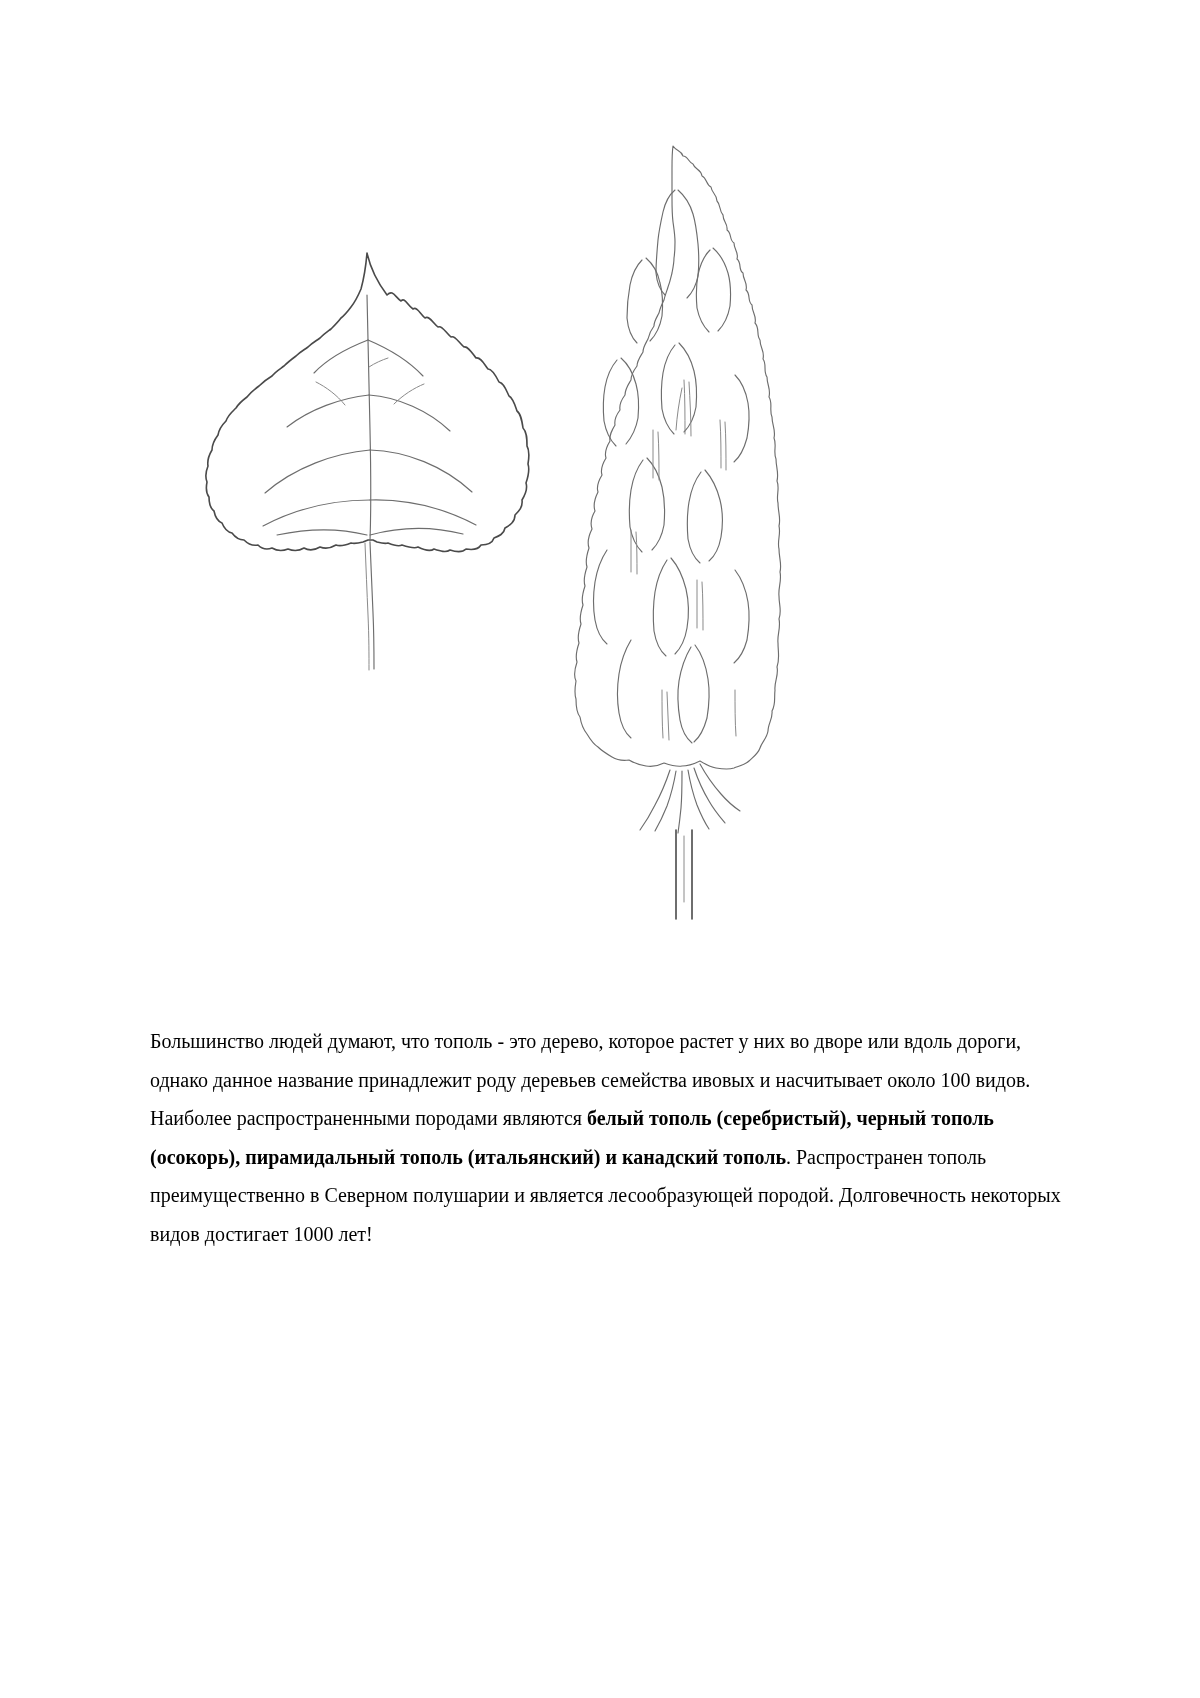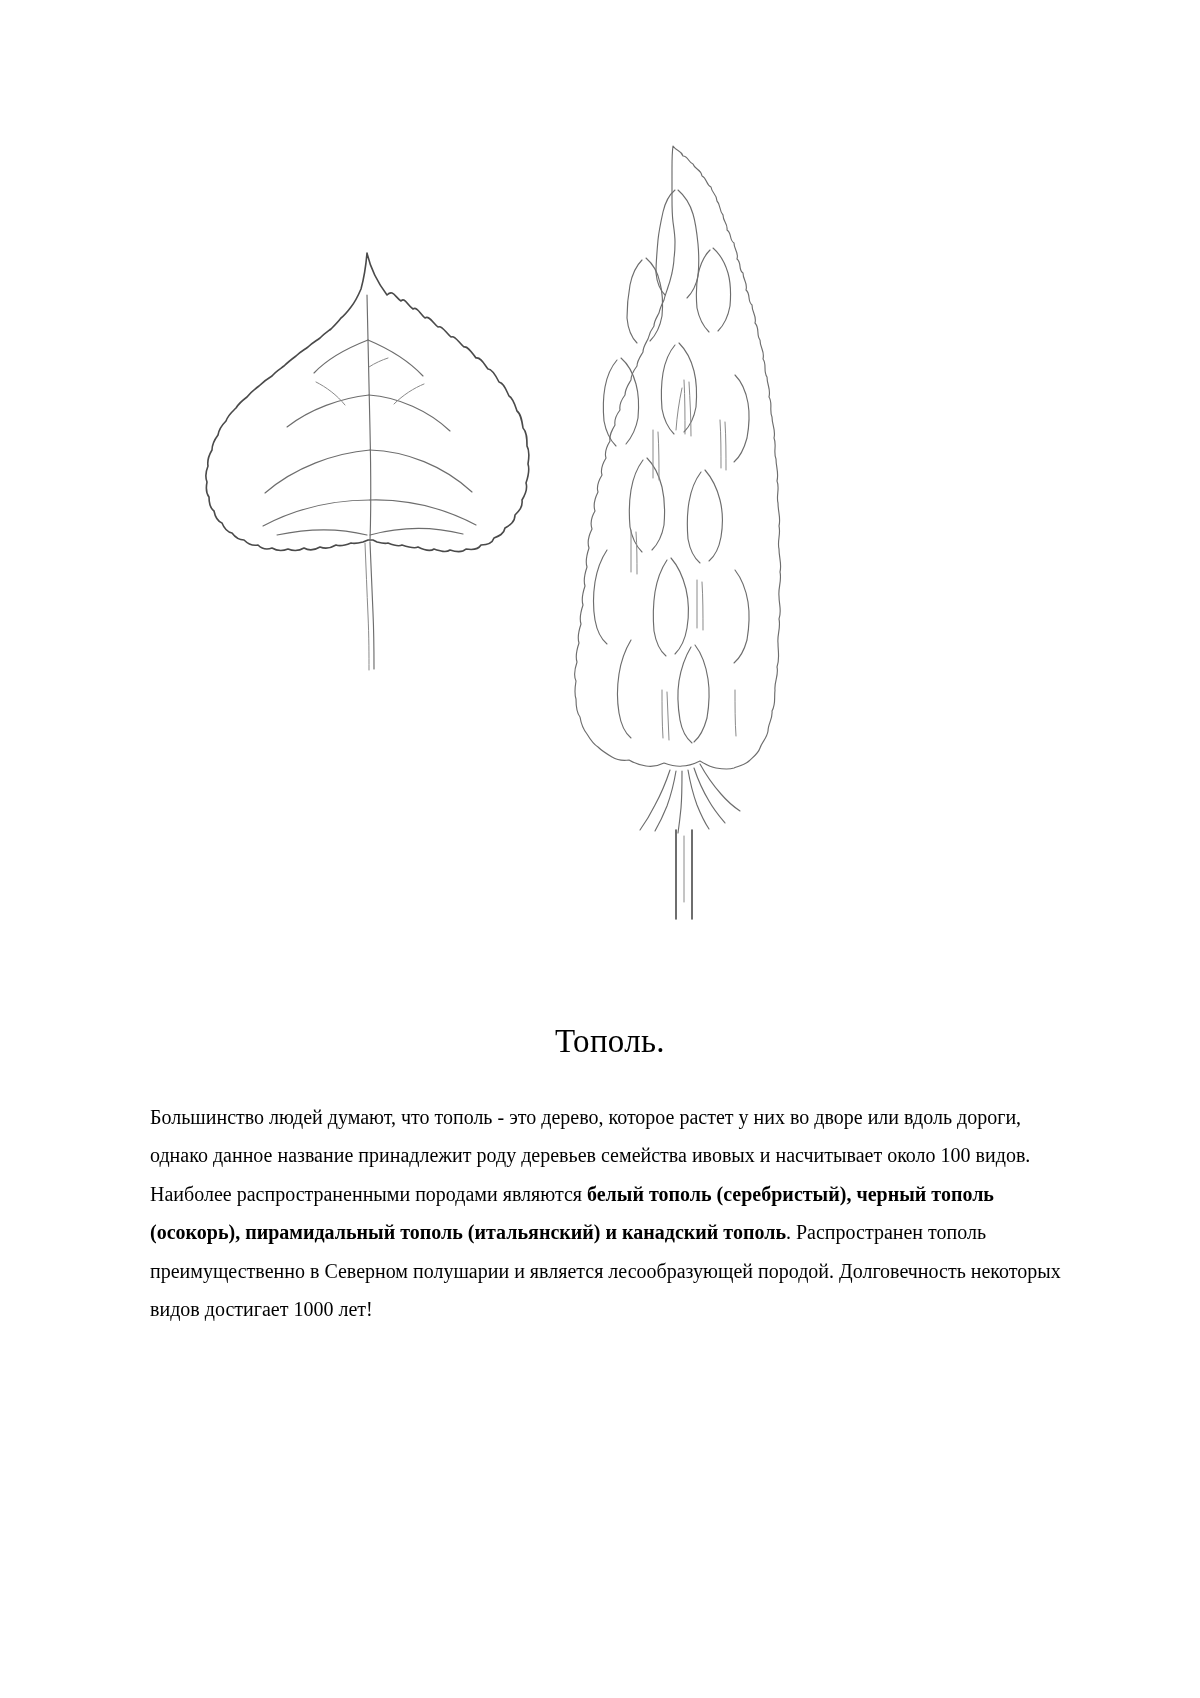--- a/index.html
+++ b/index.html
@@ -337,17 +337,16 @@
         <path class="ink-thin" d="M155,634 C161,645 168,655 176,664 C182,671 189,677 195,681"></path>
 
         <path class="ink" d="M131,700 C131,722 131,745 131,768 C131,778 131,785 131,789"></path>
         <path class="ink" d="M147,700 C147,722 147,745 147,768 C147,778 147,785 147,789"></path>
         <path class="ink-faint" d="M139,706 C139,728 139,750 139,772"></path>
       </svg>
     </div>
   </div>
 
   <div class="text-block">
-    <h1 class="doc-title">Тополь.</h1>
     <p class="doc-paragraph"><span>Большинство людей думают, что тополь - это дерево, которое растет у них во дворе или вдоль дороги, однако данное название принадлежит роду деревьев семейства ивовых и насчитывает около 100 видов. Наиболее распространенными породами являются </span><b>белый тополь (серебристый), черный тополь (осокорь), пирамидальный тополь (итальянский) и канадский тополь</b><span>. Распространен тополь преимущественно в Северном полушарии и является лесообразующей породой. Долговечность некоторых видов достигает 1000 лет!</span></p>
   </div>
 
 </div>
 
 </body></html>

